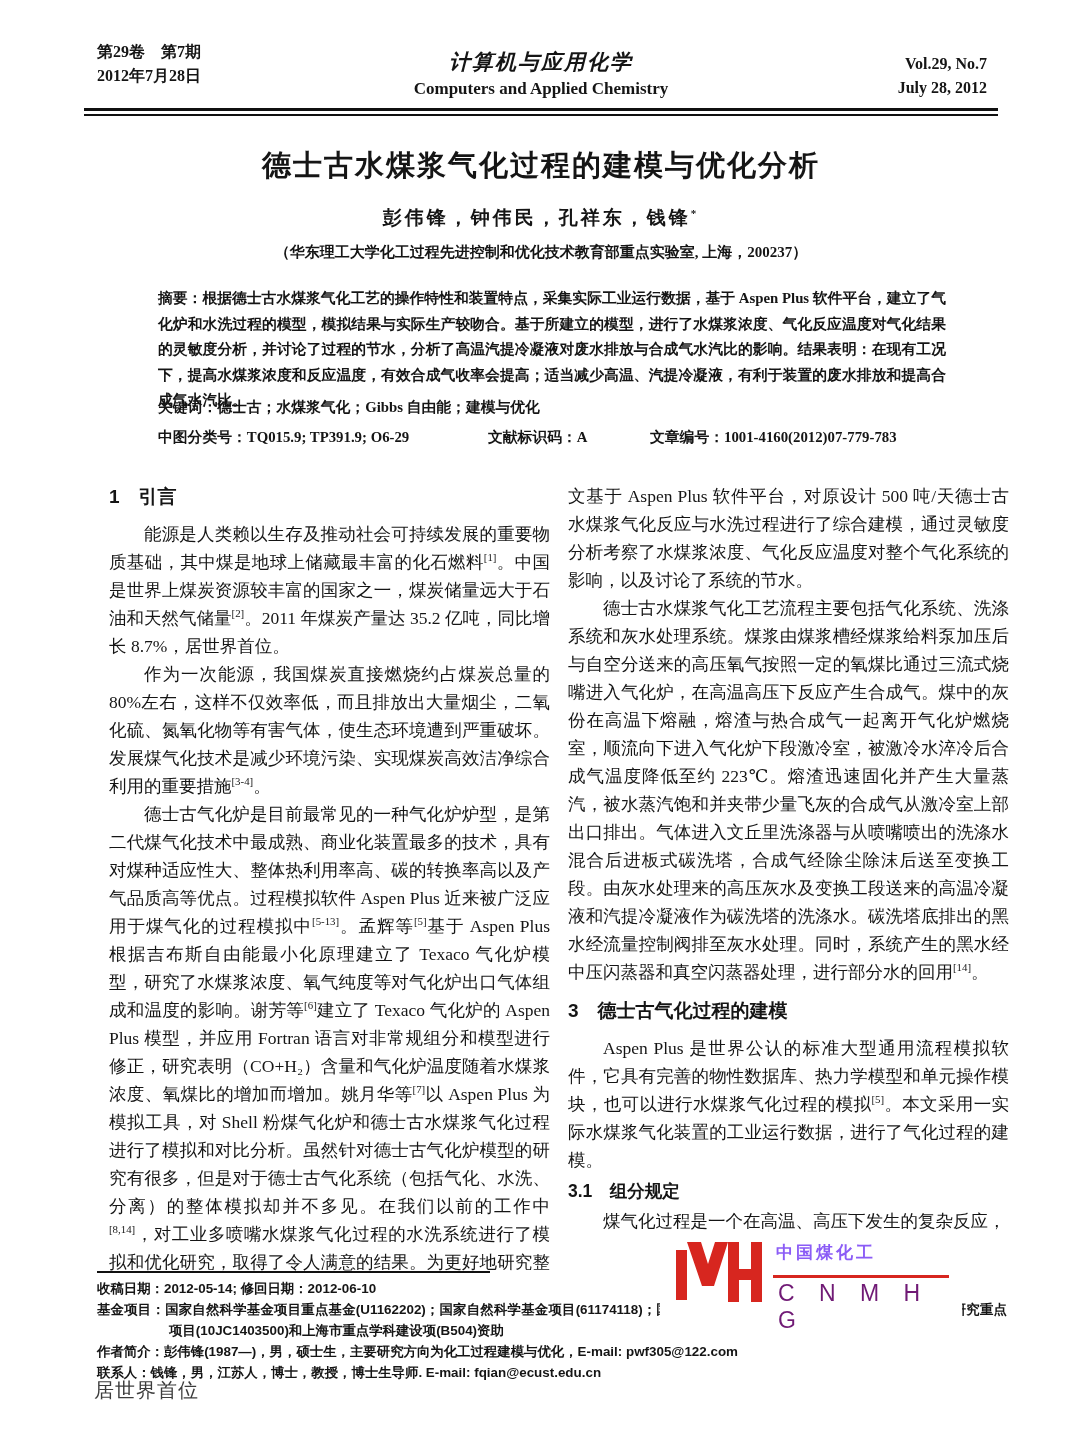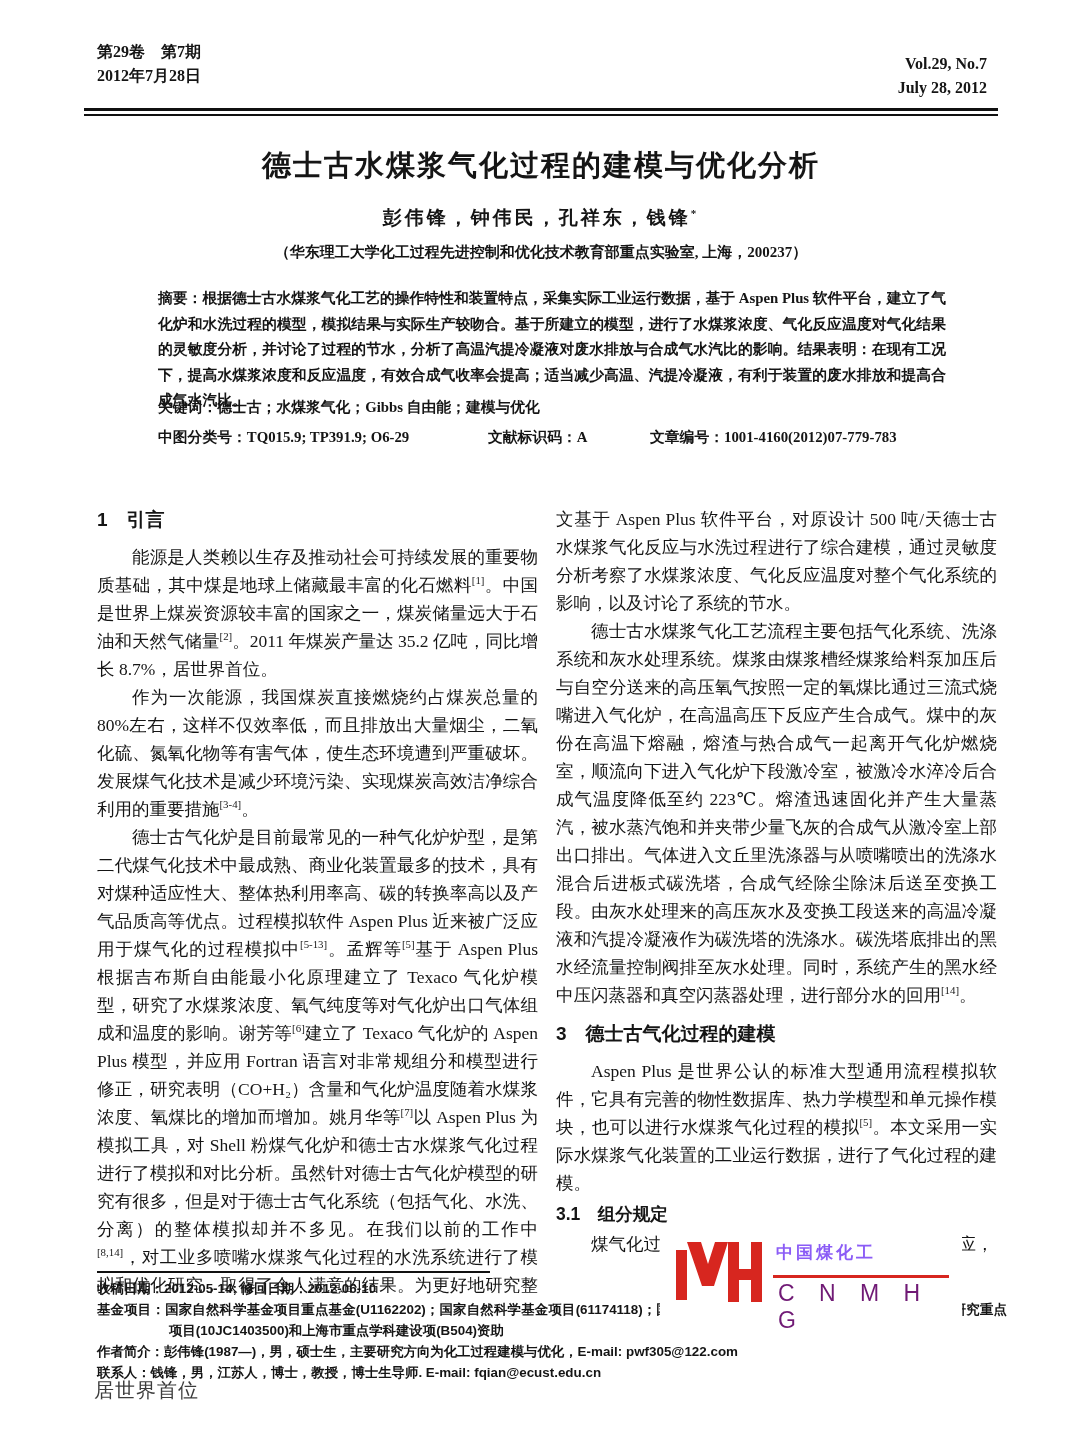--- a/index.html
+++ b/index.html
@@ -27,22 +27,22 @@
             font-size:14.8px;line-height:25.5px;text-align:justify;font-weight:600;}
   .abstract .lab{font-weight:700;font-family:"Liberation Sans","DejaVu Sans",sans-serif;}
   .keywords{position:absolute;left:158px;top:398px;width:788px;font-size:14.8px;font-weight:600;}
   .keywords .lab{font-weight:700;font-family:"Liberation Sans","DejaVu Sans",sans-serif;}
   .metaline{position:absolute;left:158px;top:428px;width:788px;height:22px;font-size:14.8px;font-weight:600;}
   .metaline .lab{font-weight:700;font-family:"Liberation Sans","DejaVu Sans",sans-serif;}
   .m-clc{position:absolute;left:0;top:0;}
   .m-doc{position:absolute;left:330px;top:0;}
   .m-id{position:absolute;left:492px;top:0;}
   
-  .col{position:absolute;top:505px;width:441px;height:795px;overflow:hidden;
-       font-size:17.5px;line-height:28px;text-align:justify;}
+  .col{position:absolute;top:482px;width:441px;height:795px;overflow:hidden;
+       font-size:17.5px;line-height:28px;text-align:justify;margin-left:12px;}
   .col-left{left:97px;}
   .col-right{left:556px;}
   .col p{margin:0;text-indent:2em;}
   .col p.noindent{text-indent:0;}
   .sec{font-family:"Liberation Sans","DejaVu Sans",sans-serif;font-size:19px;font-weight:700;
        margin:12px 0 10px 0;text-indent:0;line-height:26px;}
   .sec.first{margin-top:2px;}
   .subsec{font-family:"Liberation Sans","DejaVu Sans",sans-serif;font-size:17.5px;font-weight:700;
           margin:5px 0 3px 0;text-indent:0;line-height:25px;}
   sup{font-size:0.62em;vertical-align:super;line-height:0;}
@@ -66,20 +66,24 @@
            font-family:"Liberation Sans","DejaVu Sans",sans-serif;}
 </style>
 </head>
 <body>
 
 <div class="page">
 
   <div class="hdr-left">
     <div>第29卷　第7期</div>
     <div>2012年7月28日</div>
+  </div>
+  <div class="hdr-center">
+    <div class="cn">计算机与应用化学</div>
+    <div class="en">Computers and Applied Chemistry</div>
   </div>
   <div class="hdr-right">
     <div>Vol.29, No.7</div>
     <div>July 28, 2012</div>
   </div>
   <div class="hdr-rule"></div>
 
   <div class="title">德士古水煤浆气化过程的建模与优化分析</div>
   <div class="authors"><span>彭伟锋，钟伟民，孔祥东，钱锋</span><sup>*</sup></div>
   <div class="affil">（华东理工大学化工过程先进控制和优化技术教育部重点实验室, 上海，200237）</div>

